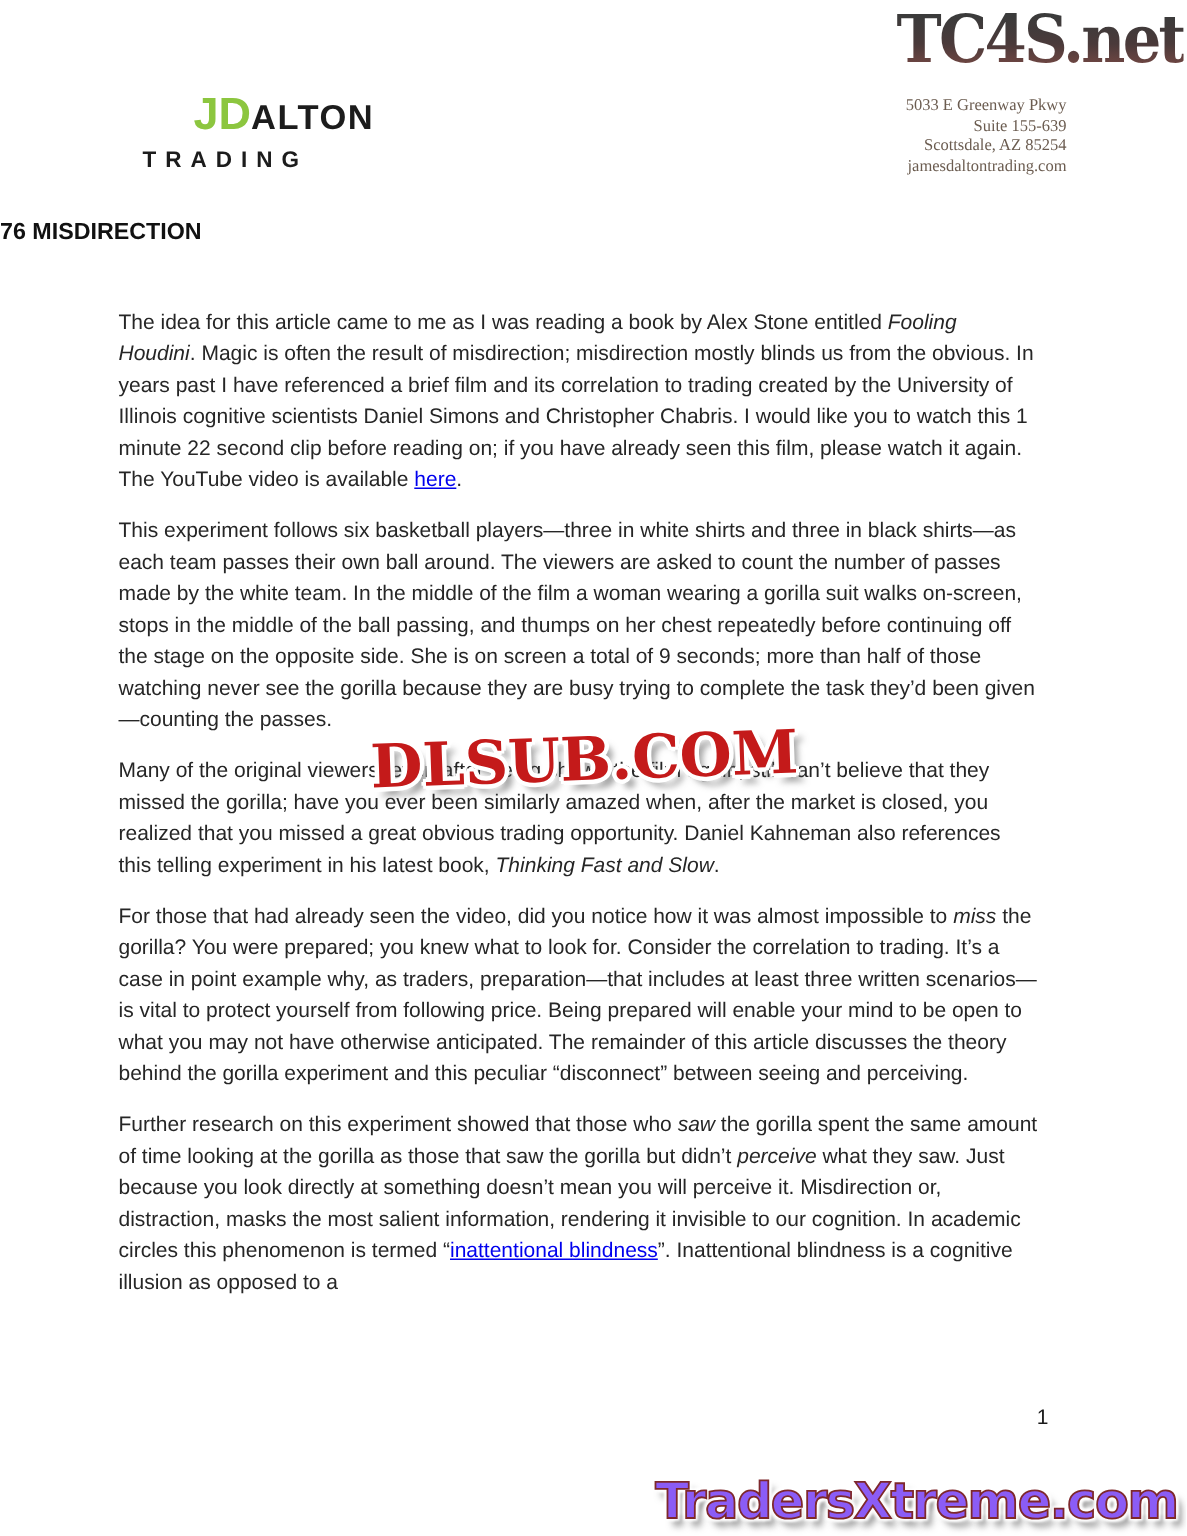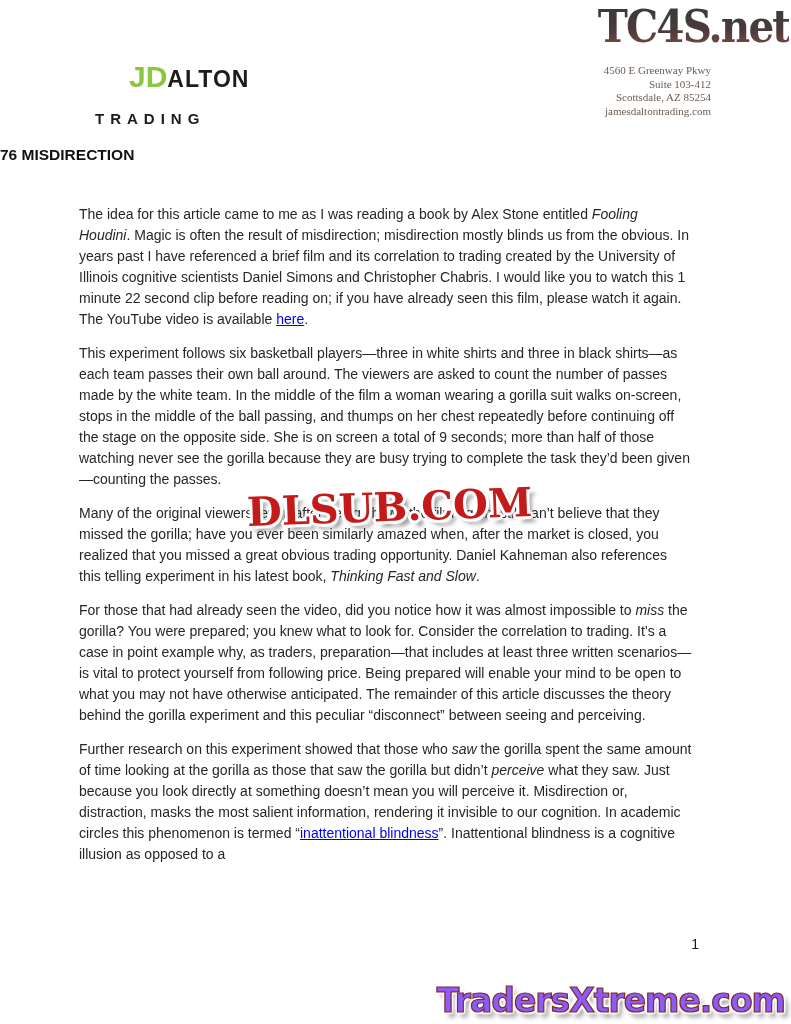--- a/index.html
+++ b/index.html
@@ -13,21 +13,21 @@
     font-family:"DejaVu Serif",serif;font-weight:bold;
     font-size:44px;line-height:46px;letter-spacing:-2px;
     display:inline-block;transform:scaleX(.92);transform-origin:right top;
     background:linear-gradient(to bottom,#3b3b3b 15%,#4a3a3a 55%,#7b4a45 95%);
     -webkit-background-clip:text;background-clip:text;color:transparent;
   }
   .company-logo{position:absolute;left:95px;top:60px;}
   .logo-line1{white-space:nowrap;margin-left:34px;}
   .jd{color:#8cc63f;font-weight:bold;font-size:30px;letter-spacing:0;}
   .alton{color:#1c1c1c;font-weight:bold;font-size:23px;letter-spacing:1px;}
-  .trading{color:#1c1c1c;font-weight:bold;font-size:15px;letter-spacing:6px;margin-top:16px;}
+  .trading{color:#1c1c1c;font-weight:bold;font-size:15px;letter-spacing:6px;margin-top:4px;}
   .address{
     position:absolute;top:64px;right:80px;text-align:right;
     font-family:"Liberation Serif",serif;font-size:11px;line-height:13.5px;color:#6b5c50;
   }
   
   .title{
     position:absolute;top:146px;left:0;right:0;
     font-weight:bold;font-size:15.5px;color:#111;
   }
   .article-body{position:absolute;left:79px;top:204px;width:613px;}
@@ -66,22 +66,22 @@
   <div class="tc4s-logo">TC4S.net</div>
 
   <div class="company-logo">
     <div class="logo-line1">
       <span class="jd">JD</span><span class="alton">ALTON</span>
     </div>
     <div class="trading">TRADING</div>
   </div>
 
   <div class="address">
-    <div>4560 E Greenway Pkwy</div>
-    <div>Suite 103-412</div>
+    <div>5033 E Greenway Pkwy</div>
+    <div>Suite 155-639</div>
     <div>Scottsdale, AZ 85254</div>
     <div>jamesdaltontrading.com</div>
   </div>
 
   <div class="title">76 MISDIRECTION</div>
 
   <div class="article-body">
       <p><span>The idea for this article came to me as I was reading a book by Alex Stone entitled </span><span class="italic">Fooling Houdini</span><span>. Magic is often the result of misdirection; misdirection mostly blinds us from the obvious. In years past I have referenced a brief film and its correlation to trading created by the University of Illinois cognitive scientists Daniel Simons and Christopher Chabris. I would like you to watch this 1 minute 22 second clip before reading on; if you have already seen this film, please watch it again. The YouTube video is available </span><a href="#" class="link">here</a><span>.</span></p>
       <p><span>This experiment follows six basketball players—three in white shirts and three in black shirts—as each team passes their own ball around. The viewers are asked to count the number of passes made by the white team. In the middle of the film a woman wearing a gorilla suit walks on-screen, stops in the middle of the ball passing, and thumps on her chest repeatedly before continuing off the stage on the opposite side. She is on screen a total of 9 seconds; more than half of those watching never see the gorilla because they are busy trying to complete the task they’d been given—counting the passes.</span></p>
       <p><span>Many of the original viewers, even after being shown the film again, still can’t believe that they missed the gorilla; have you ever been similarly amazed when, after the market is closed, you realized that you missed a great obvious trading opportunity. Daniel Kahneman also references this telling experiment in his latest book, </span><span class="italic">Thinking Fast and Slow</span><span>.</span></p>

